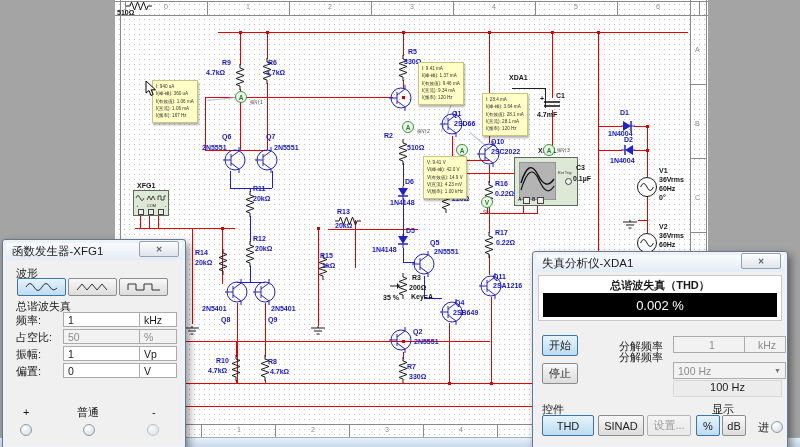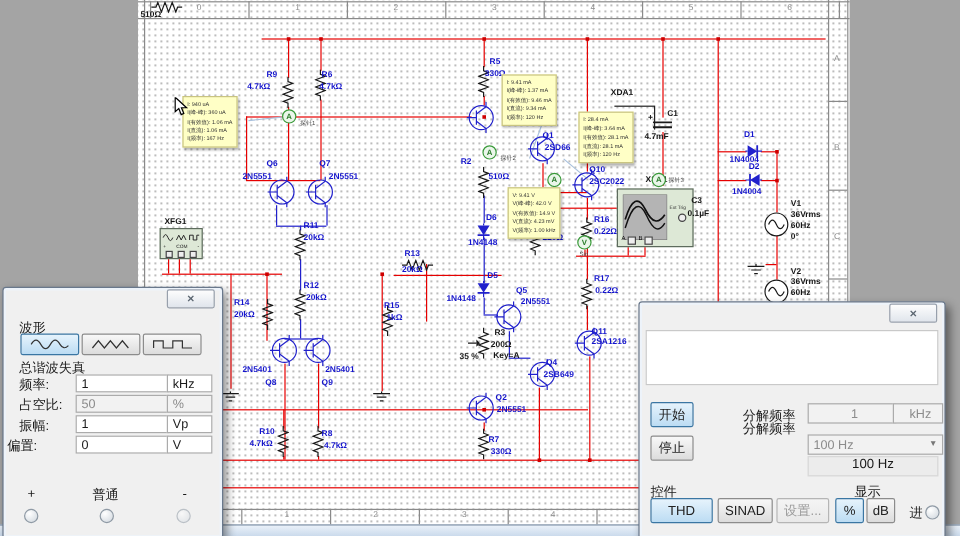--- a/index.html
+++ b/index.html
@@ -54,20 +54,23 @@
 <body>
 
 <div id="sheet"></div>
 <div id="bottomstrip"></div>
 
 <svg class="cursor" style="left:145px;top:81px" width="12" height="16">
   <polygon points="1,0 1,12 4,9.5 6,14.5 8.2,13.5 6.2,8.8 10.5,8.8" fill="#fff" stroke="#000" stroke-width="1"></polygon>
 </svg>
 
 <div class="dlg" id="fgdlg" style="left:2px;top:239px;width:182px;height:208px">
+  <div class="titlebar">
+    <span class="title">函数发生器-XFG1</span>
+  </div>
   <div class="closebtn" style="right:6px">✕</div>
   <div class="lbl" style="left:13px;top:26px">波形</div>
   <div class="btn sel" style="position:absolute;left:14px;top:38px;width:47px;height:16px">
     <svg width="34" height="10">
         <path d="M1,5 q4,-7 8,0 q4,7 8,0 q4,-7 8,0 q3,5 7,1" fill="none" stroke="#333" stroke-width="1"></path>
       </svg>
   </div>
   <div class="btn" style="position:absolute;left:65px;top:38px;width:47px;height:16px">
     <svg width="34" height="10">
         <polyline points="1,8 6,2 11,8 16,2 21,8 26,2 31,8" fill="none" stroke="#333" stroke-width="1"></polyline>
@@ -89,36 +92,41 @@
         <div class="lbl" style="left:13px;top:90px">占空比:</div>
         <div class="field dis" style="position:absolute;left:60px;top:89px;width:72px;height:13px">50</div>
         <div class="field dis" style="position:absolute;left:136px;top:89px;width:32px;height:13px">%</div>
       </div>
       <div>
         <div class="lbl" style="left:13px;top:107px">振幅:</div>
         <div class="field" style="position:absolute;left:60px;top:106px;width:72px;height:13px">1</div>
         <div class="field" style="position:absolute;left:136px;top:106px;width:32px;height:13px">Vp</div>
       </div>
       <div>
-        <div class="lbl" style="left:3px;top:124px">偏置:</div>
+        <div class="lbl" style="left:13px;top:124px">偏置:</div>
         <div class="field" style="position:absolute;left:60px;top:123px;width:72px;height:13px">0</div>
         <div class="field" style="position:absolute;left:136px;top:123px;width:32px;height:13px">V</div>
       </div>
     </div>
   <div class="lbl" style="left:20px;top:166px">+</div>
   <div class="lbl" style="left:74px;top:165px">普通</div>
   <div class="lbl" style="left:149px;top:166px">-</div>
   <div class="radio" style="position:absolute;left:17px;top:184px"></div>
   <div class="radio" style="position:absolute;left:80px;top:184px"></div>
   <div class="radio" style="position:absolute;left:144px;top:184px;opacity:.55"></div>
 </div>
 
 <div class="dlg" id="dadlg" style="left:532px;top:251px;width:254px;height:196px">
+  <div class="titlebar">
+    <span class="title">失真分析仪-XDA1</span>
+  </div>
   <div class="closebtn" style="right:6px">✕</div>
   <div style="position:absolute;left:5px;top:23px;width:242px;height:44px;background:#fff;border:1px solid #c9c9c9">
+    <div style="text-align:center;font-weight:bold;padding-top:2px">总谐波失真（THD）</div>
+    <div class="lcd" style="position:absolute;left:4px;top:17px;right:4px;height:24px">0.002 %</div>
   </div>
   <div class="btn sel" style="position:absolute;left:9px;top:83px;width:34px;height:19px">开始</div>
   <div class="btn" style="position:absolute;left:9px;top:111px;width:34px;height:19px">停止</div>
   <div class="lbl" style="left:86px;top:87px">分解频率</div>
   <div class="field dis" style="position:absolute;left:140px;top:84px;width:68px;height:15px;justify-content:center">1</div>
   <div class="field dis" style="position:absolute;left:211px;top:84px;width:36px;height:15px;justify-content:center">kHz</div>
   <div class="lbl" style="left:86px;top:98px">分解频率</div>
   <div class="field dis" style="position:absolute;left:140px;top:110px;width:107px;height:15px">
     <span>100 Hz</span>
     <span style="position:absolute;right:4px;font-size:7px;color:#777">▼</span>

